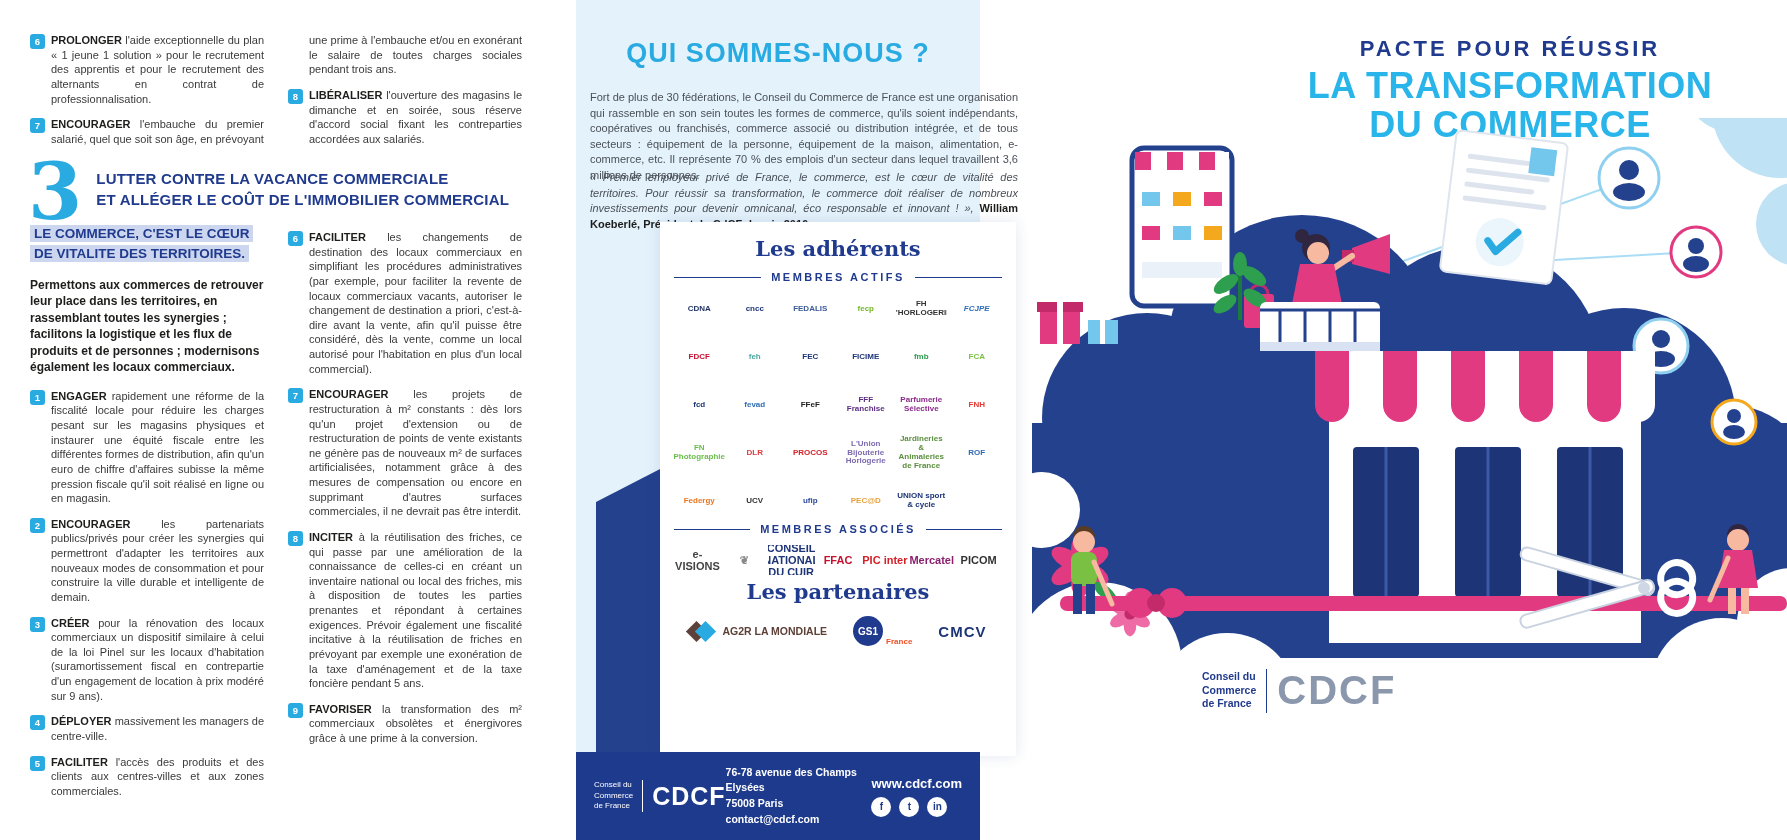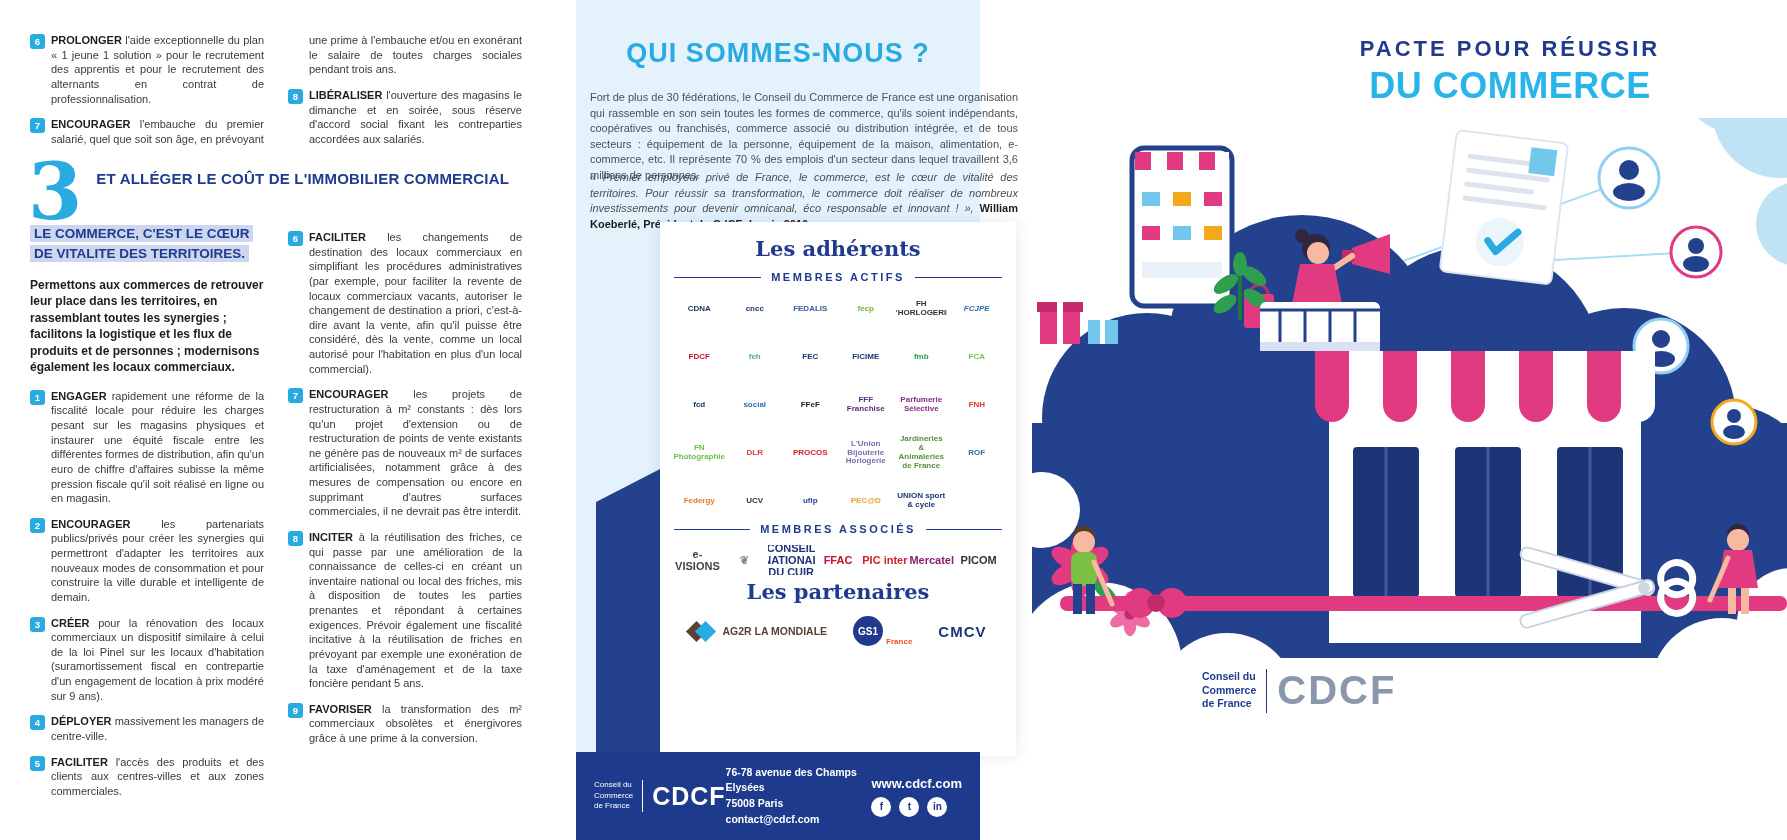--- a/index.html
+++ b/index.html
@@ -108,20 +108,21 @@
             <span class="badge">8</span>
             <p><b class="kw">LIBÉRALISER</b> <span>l'ouverture des magasins le dimanche et en soirée, sous réserve d'accord social fixant les contreparties accordées aux salariés.</span></p>
           </div>
         </div>
     </div>
   </div>
 
   <div class="sec3-head">
     <div class="sec3-num">3</div>
     <div class="sec3-title">
+      <div>LUTTER CONTRE LA VACANCE COMMERCIALE</div>
       <div>ET ALLÉGER LE COÛT DE L'IMMOBILIER COMMERCIAL</div>
     </div>
   </div>
 
   <div class="two-col sec3-grid">
     <div>
       <p class="hl-wrap"><span class="hl">LE COMMERCE, C'EST LE CŒUR DE VITALITE DES TERRITOIRES.</span></p>
       <p class="intro">Permettons aux commerces de retrouver leur place dans les territoires, en rassemblant toutes les synergies ; facilitons la logistique et les flux de produits et de personnes ; modernisons également les locaux commerciaux.</p>
       <div>
 
@@ -209,21 +210,21 @@
         <div class="logo" style="color: rgb(29, 53, 119);">FEC</div>
 
         <div class="logo" style="color: rgb(29, 53, 119);">FICIME</div>
 
         <div class="logo" style="color: rgb(46, 158, 79);">fmb</div>
 
         <div class="logo" style="color: rgb(122, 193, 67);">FCA</div>
 
         <div class="logo" style="color: rgb(29, 53, 119);">fcd</div>
 
-        <div class="logo" style="color: rgb(47, 109, 181);">social</div>
+        <div class="logo" style="color: rgb(47, 109, 181);">fevad</div>
 
         <div class="logo" style="color: rgb(34, 34, 34);">FFeF</div>
 
         <div class="logo" style="color: rgb(92, 45, 130);">FFF Franchise</div>
 
         <div class="logo" style="color: rgb(138, 42, 138);">Parfumerie Sélective</div>
 
         <div class="logo" style="color: rgb(229, 57, 53);">FNH</div>
 
         <div class="logo" style="color: rgb(106, 191, 75);">FN Photographie</div>
@@ -309,20 +310,21 @@
 
           <span class="soc">in</span>
         </div>
     </div>
   </div>
 </div>
 
 <div class="panel panel-right">
   <div class="rp-title">
     <p class="rp-line1">PACTE POUR RÉUSSIR</p>
+    <p class="rp-line23">LA TRANSFORMATION</p>
     <p class="rp-line23">DU COMMERCE</p>
   </div>
 
   <svg class="illus" viewBox="0 0 755 612">
     <g>
       <circle cx="748" cy="-8" r="68" fill="#bfe3f5"></circle>
       <circle cx="700" cy="-34" r="48" fill="#bfe3f5"></circle>
       <circle cx="766" cy="106" r="42" fill="#bfe3f5"></circle>
     </g>
     <g stroke="#a9dcf5" stroke-width="2" fill="none">

